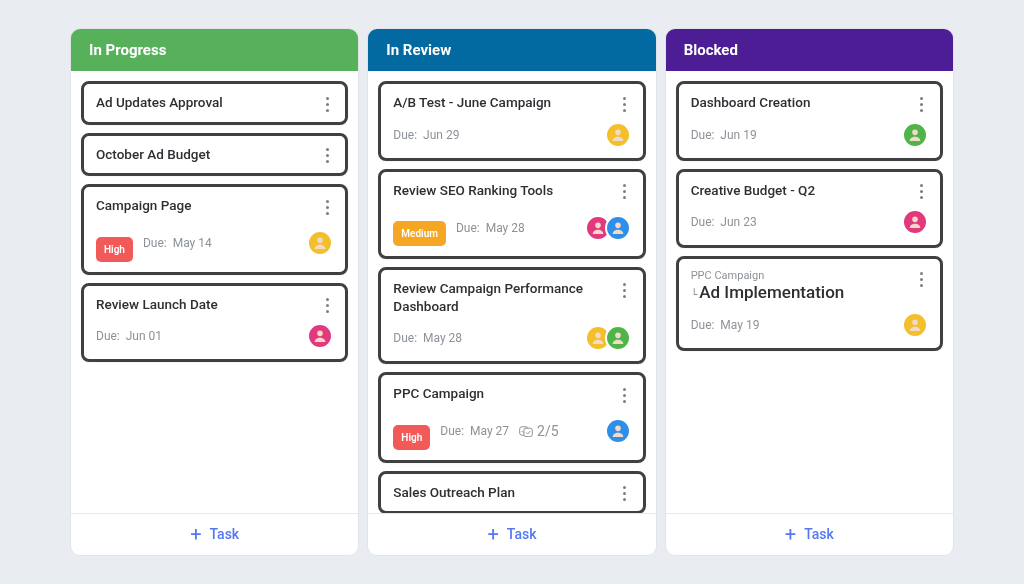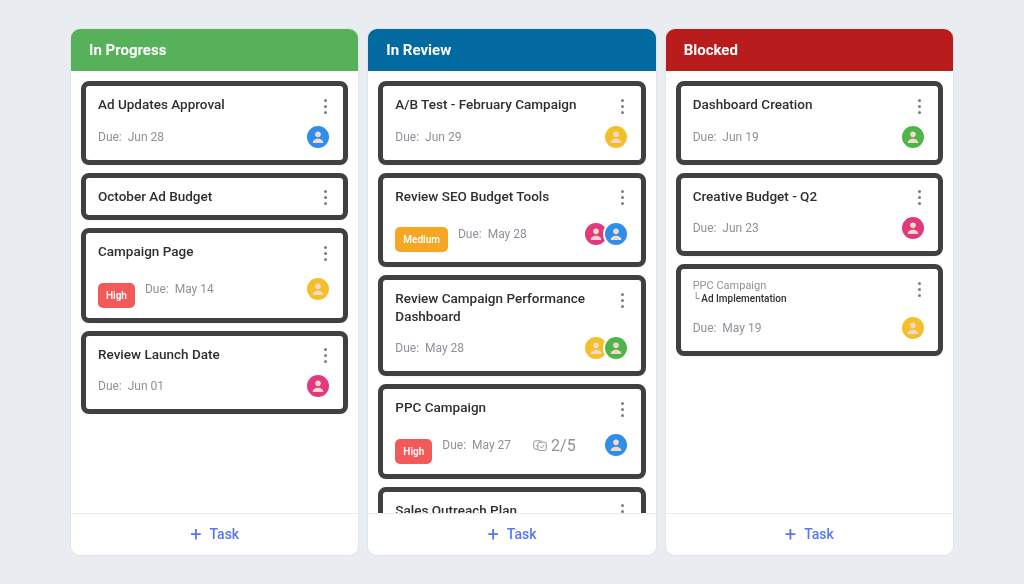--- a/index.html
+++ b/index.html
@@ -34,21 +34,21 @@
 .col-body {
   flex: 1;
   padding: 10px 10px 6px 10px;
   display: flex;
   flex-direction: column;
   gap: 8px;
   overflow-y: auto;
 }
 .card {
   background: #fff;
-  border: 5px solid #404040;
+  border: 3px solid #404040;
   border-radius: 8px;
   padding: 10px 12px 10px 12px;
   box-shadow: 0 1px 2px rgba(0,0,0,0.04);
   position: relative;
 }
 .card-title {
   font-size: 13.5px;
   color: #2d2f33;
   font-weight: 500;
   line-height: 1.3;
@@ -82,23 +82,22 @@
   border-radius: 5px;
   padding: 7px 8px;
   margin-top: 12px;
 }
 .badge-high { background: #f25a5a; }
 .badge-medium { background: #f5a623; }
 .checklist {
   display: inline-flex;
   align-items: center;
   gap: 4px;
-  font-size: 16px;
+  font-size: 14px;
   color: #8d9299;
-  margin-left: 12px;
 }
 .checklist svg { width: 14px; height: 12px; }
 .more-dots {
   position: absolute;
   top: 10px;
   right: 10px;
   width: 16px;
   height: 20px;
   display: flex;
   flex-direction: column;
@@ -153,33 +152,20 @@
     <div class="column">
     <div class="col-header" style="background:#57b15b">In Progress</div>
     <div class="col-body">
         <div class="card">
       <div class="more-dots">
             <span></span>
             <span></span>
             <span></span>
           </div>
       <div class="card-title">Ad Updates Approval</div>
-      <div class="card-row">
-
-        <span class="due">Due:&nbsp;&nbsp;Jun 28</span>
-
-        <div class="avatars">
-              <div class="avatar" style="background:#2f8fe8">
-    <svg viewBox="0 0 24 24" fill="#f3d9c8">
-                  <circle cx="12" cy="8" r="4.2"></circle>
-                  <path d="M4 21c0-4 3.6-6.5 8-6.5s8 2.5 8 6.5z"></path>
-                </svg>
-  </div>
-            </div>
-      </div>
     </div>
         <div class="card">
       <div class="more-dots">
             <span></span>
             <span></span>
             <span></span>
           </div>
       <div class="card-title">October Ad Budget</div>
     </div>
         <div class="card">
@@ -234,42 +220,42 @@
     </div>
     <div class="column">
     <div class="col-header" style="background:#0369a1">In Review</div>
     <div class="col-body">
         <div class="card">
       <div class="more-dots">
             <span></span>
             <span></span>
             <span></span>
           </div>
-      <div class="card-title">A/B Test - February Campaign</div>
+      <div class="card-title">A/B Test - June Campaign</div>
       <div class="card-row">
 
         <span class="due">Due:&nbsp;&nbsp;Jun 29</span>
 
         <div class="avatars">
               <div class="avatar" style="background:#f3bf2a">
     <svg viewBox="0 0 24 24" fill="#f3d9c8">
                   <circle cx="12" cy="8" r="4.2"></circle>
                   <path d="M4 21c0-4 3.6-6.5 8-6.5s8 2.5 8 6.5z"></path>
                 </svg>
   </div>
             </div>
       </div>
     </div>
         <div class="card">
       <div class="more-dots">
             <span></span>
             <span></span>
             <span></span>
           </div>
-      <div class="card-title">Review SEO Budget Tools</div>
+      <div class="card-title">Review SEO Ranking Tools</div>
       <div class="card-row">
         <span class="badge badge-medium">Medium</span>
         <span class="due">Due:&nbsp;&nbsp;May 28</span>
 
         <div class="avatars">
               <div class="avatar" style="background:#e2387e">
     <svg viewBox="0 0 24 24" fill="#f3d9c8">
                   <circle cx="12" cy="8" r="4.2"></circle>
                   <path d="M4 21c0-4 3.6-6.5 8-6.5s8 2.5 8 6.5z"></path>
                 </svg>
@@ -349,21 +335,21 @@
     </div>
       </div>
     <div class="col-footer">
       <div class="add-task">
         <span class="plus">+</span>
         <span>Task</span>
       </div>
     </div>
     </div>
     <div class="column">
-    <div class="col-header" style="background:#b91c1c">Blocked</div>
+    <div class="col-header" style="background:#4c1d95">Blocked</div>
     <div class="col-body">
         <div class="card">
       <div class="more-dots">
             <span></span>
             <span></span>
             <span></span>
           </div>
       <div class="card-title">Dashboard Creation</div>
       <div class="card-row">
 
@@ -399,21 +385,21 @@
   </div>
             </div>
       </div>
     </div>
         <div class="card">
       <div class="more-dots">
             <span></span>
             <span></span>
             <span></span>
           </div>
-      <div class="card-parent">PPC Campaign<br><span class="branch">└</span><span style="font-size:10px;color:#2d2f33;font-weight:500">Ad Implementation</span></div>
+      <div class="card-parent">PPC Campaign<br><span class="branch">└</span><span style="font-size:17px;color:#2d2f33;font-weight:500">Ad Implementation</span></div>
       <div class="card-row">
 
         <span class="due">Due:&nbsp;&nbsp;May 19</span>
 
         <div class="avatars">
               <div class="avatar" style="background:#f3bf2a">
     <svg viewBox="0 0 24 24" fill="#f3d9c8">
                   <circle cx="12" cy="8" r="4.2"></circle>
                   <path d="M4 21c0-4 3.6-6.5 8-6.5s8 2.5 8 6.5z"></path>
                 </svg>

